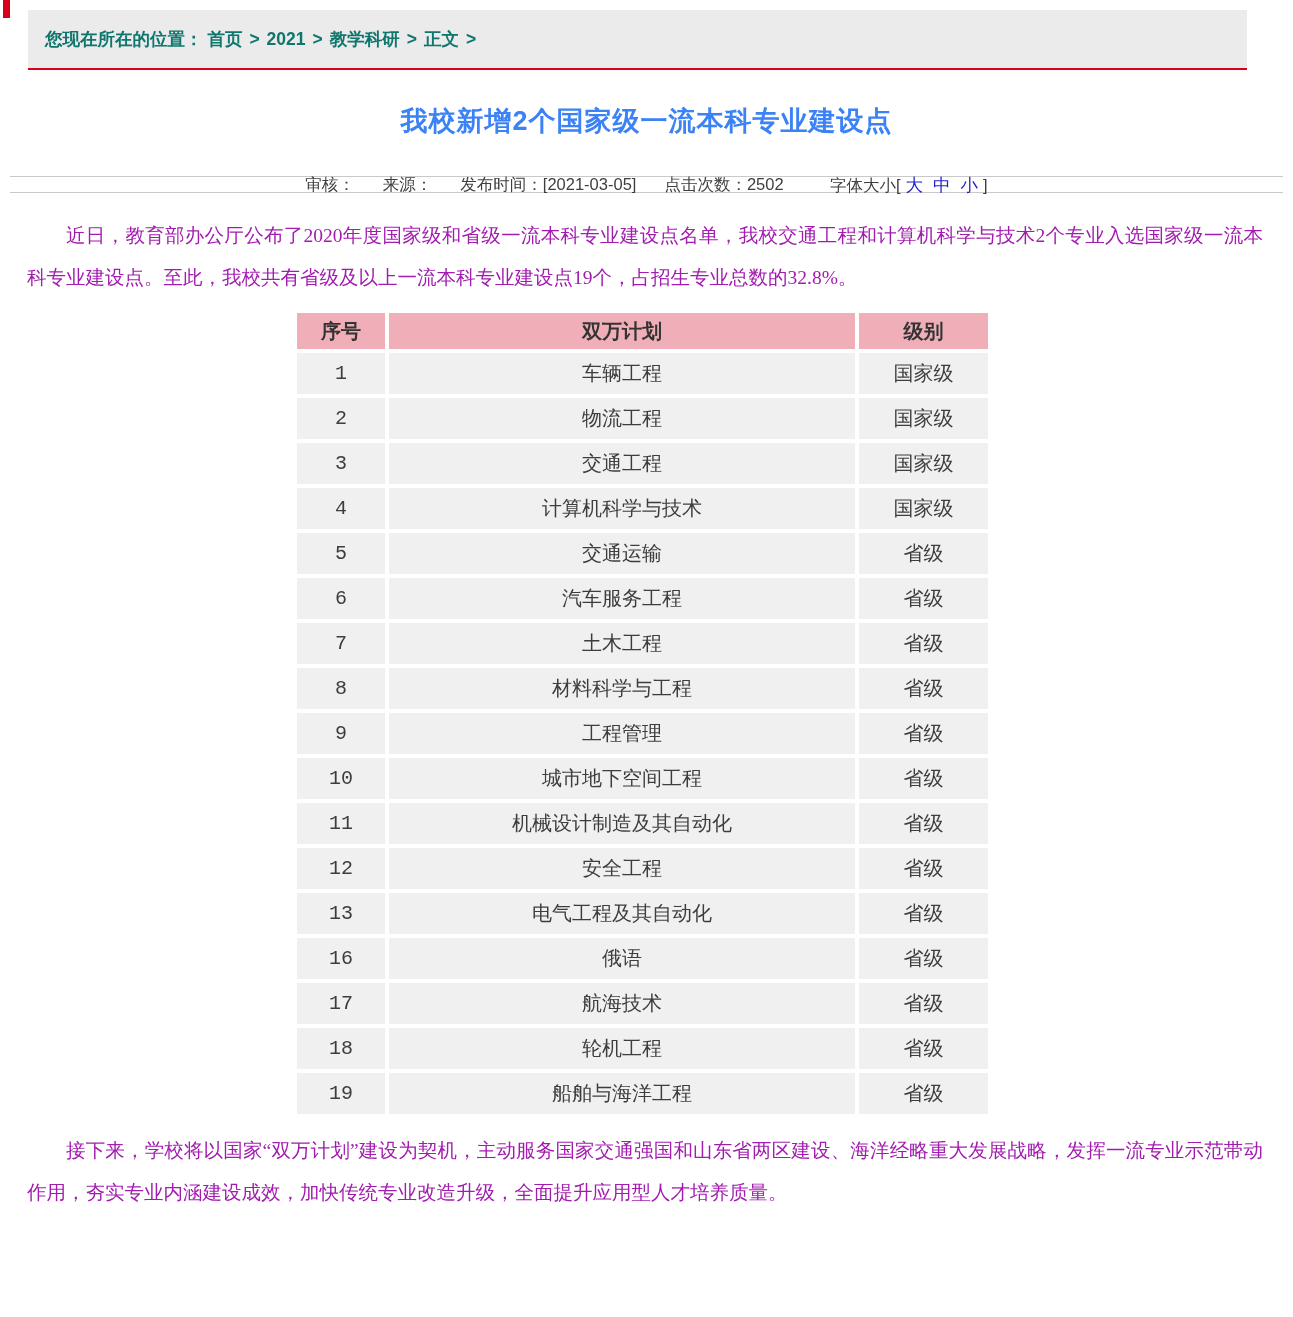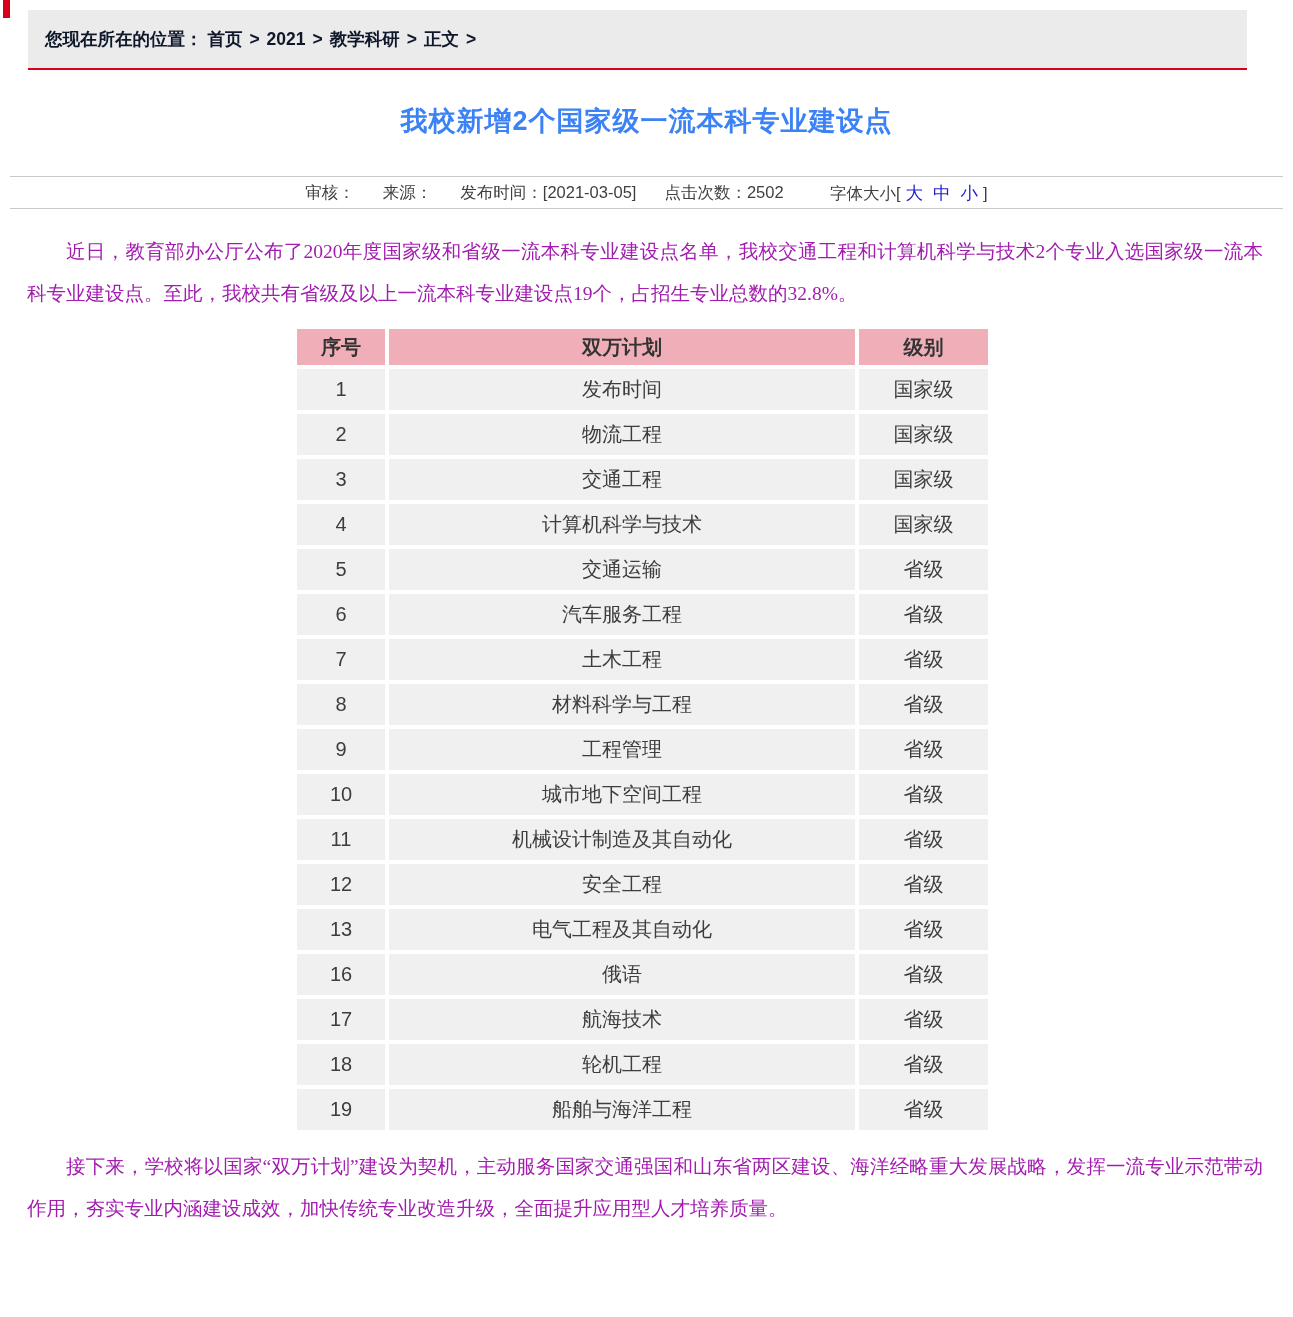--- a/index.html
+++ b/index.html
@@ -25,21 +25,21 @@
   .crumb-bar {
     margin: 10px 46px 0 28px;
     height: 60px;
     background: #ebebeb;
     border-bottom: 2px solid #d9001b;
     display: flex;
     align-items: center;
     padding-left: 17px;
   }
   .crumb-bar, .crumb-bar span, .crumb-bar a {
-    color: #0f172a;
+    color: #0f766e;
     font-weight: 700;
     font-size: 17.5px;
     text-decoration: none;
     white-space: pre;
   }
   .crumb-sep { padding: 0 7px; font-weight: 700; }
 
   
   .page-title {
     margin-top: 33px;
@@ -48,21 +48,21 @@
     font-weight: 700;
     letter-spacing: 1px;
     color: #3b82f6;
   }
 
   
   .meta-bar {
     margin: 37px 10px 0 10px;
     border-top: 1px solid #c9c9c9;
     border-bottom: 1px solid #c9c9c9;
-    height: 33px;
+    height: 17px;
     display: flex;
     justify-content: center;
     align-items: center;
     font-size: 16.5px;
     color: #3f3f3f;
   }
   .meta-seg { margin: 0 14px; white-space: pre; }
   .fontsize-link {
     color: #2222cc;
     text-decoration: none;
@@ -83,21 +83,21 @@
   }
   .para-1 { margin-top: 22px; }
   .para-2 { margin-top: 12px; }
 
   
   table.programs {
     border-collapse: collapse;
     table-layout: fixed;
     width: 695px;
     margin: 10px 0 0 293px;
-    font-family: Liberation Sans, sans-serif;
+    font-family: Liberation Mono, monospace;
   }
   table.programs th, table.programs td {
     border: 4px solid #ffffff;
     text-align: center;
     vertical-align: middle;
     overflow: hidden;
   }
   table.programs th {
     background: #f0afb8;
     height: 40px;
@@ -154,21 +154,21 @@
   <thead>
     <tr>
       <th>序号</th>
       <th>双万计划</th>
       <th>级别</th>
     </tr>
   </thead>
   <tbody>
       <tr>
         <td>1</td>
-        <td>发布时间</td>
+        <td>车辆工程</td>
         <td>国家级</td>
       </tr>
       <tr>
         <td>2</td>
         <td>物流工程</td>
         <td>国家级</td>
       </tr>
       <tr>
         <td>3</td>
         <td>交通工程</td>

